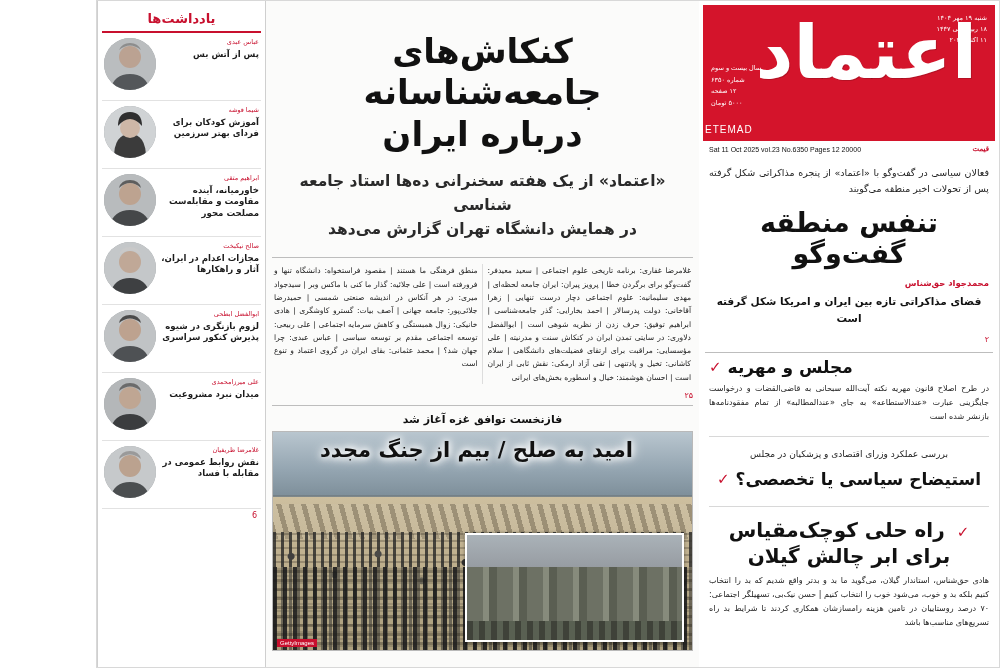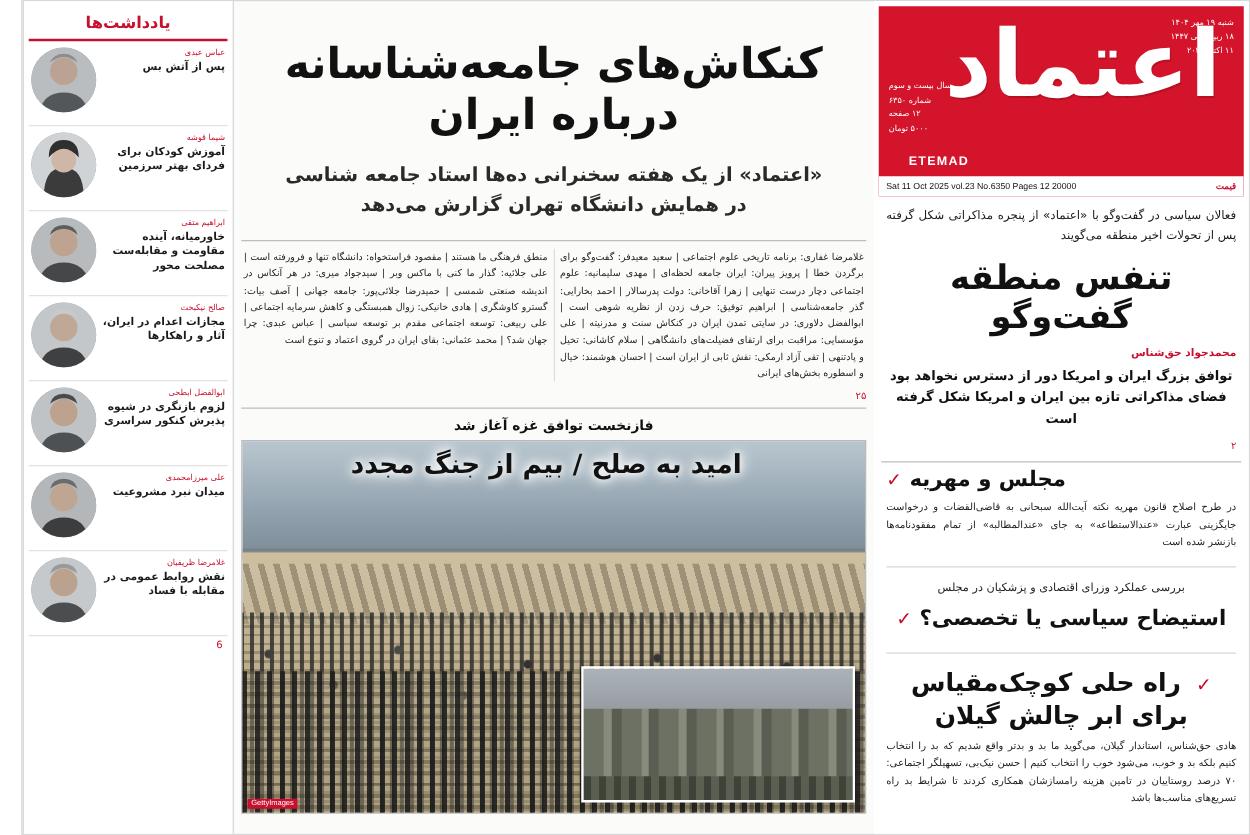--- a/index.html
+++ b/index.html
@@ -5,21 +5,21 @@
   html,body{margin:0;padding:0;}
   body{
     width:1000px;height:668px;
     background:#ffffff;
     font-family:"DejaVu Sans", sans-serif;
     overflow:hidden;
     position:relative;
     color:#111;
   }
   .page{
-    position:relative;width:983px;height:668px;
+    position:relative;width:904px;height:668px;
     background:#fbfbfa;
     border:1px solid #d8d8d8;
     box-sizing:border-box;
     display:flex;
     flex-direction:row-reverse;
   }
   
   .notes{
     width:168px;
     border-left:1px solid #cfcfcf;
@@ -224,23 +224,23 @@
     position:absolute;right:8px;top:8px;
     color:#fff;font-size:6.5px;text-align:right;line-height:1.7;
     direction:rtl;
   }
   .mast-meta{
     position:absolute;left:8px;top:58px;
     color:#fff;font-size:6.5px;text-align:left;line-height:1.8;
     direction:rtl;
   }
   .mast-en{
-    position:absolute;left:24px;bottom:22px;
+    position:absolute;left:2px;bottom:22px;
     color:#fff;font-family:"Liberation Sans",sans-serif;
-    font-size:10px;letter-spacing:1px;font-weight:bold;
+    font-size:10px;letter-spacing:1px;font-weight:normal;
   }
   .mast-strip{
     position:absolute;left:0;right:0;bottom:0;height:16px;
     background:#fff;color:#111;
     font-family:"Liberation Sans",sans-serif;
     font-size:7px;display:flex;align-items:center;justify-content:space-between;
     padding:0 6px;box-sizing:border-box;direction:ltr;
   }
   .mast-strip .r{color:#c8102e;font-weight:bold;}
   .left-lead{
@@ -443,21 +443,20 @@
         <span>Sat 11 Oct 2025  vol.23  No.6350  Pages 12  20000</span>
         <span class="r">قیمت</span>
       </div>
     </div>
 
     <div class="left-lead">
       <div class="left-kicker">فعالان سیاسی در گفت‌وگو با «اعتماد» از پنجره مذاکراتی شکل گرفته پس از تحولات اخیر منطقه می‌گویند</div>
       <h2 class="left-head">تنفس منطقه گفت‌وگو</h2>
       <div class="byline">محمدجواد حق‌شناس</div>
       <div class="quote">
-        <span>توافق بزرگ ایران و امریکا دور از دسترس نخواهد بود</span>
         <span>فضای مذاکراتی تازه بین ایران و امریکا شکل گرفته است</span>
       </div>
     </div>
     <div class="idx-num">۲</div>
     <div class="sep"></div>
 
     <div class="item">
       <h3>
         <span class="check">✓</span>
         <span>مجلس و مهریه</span>

